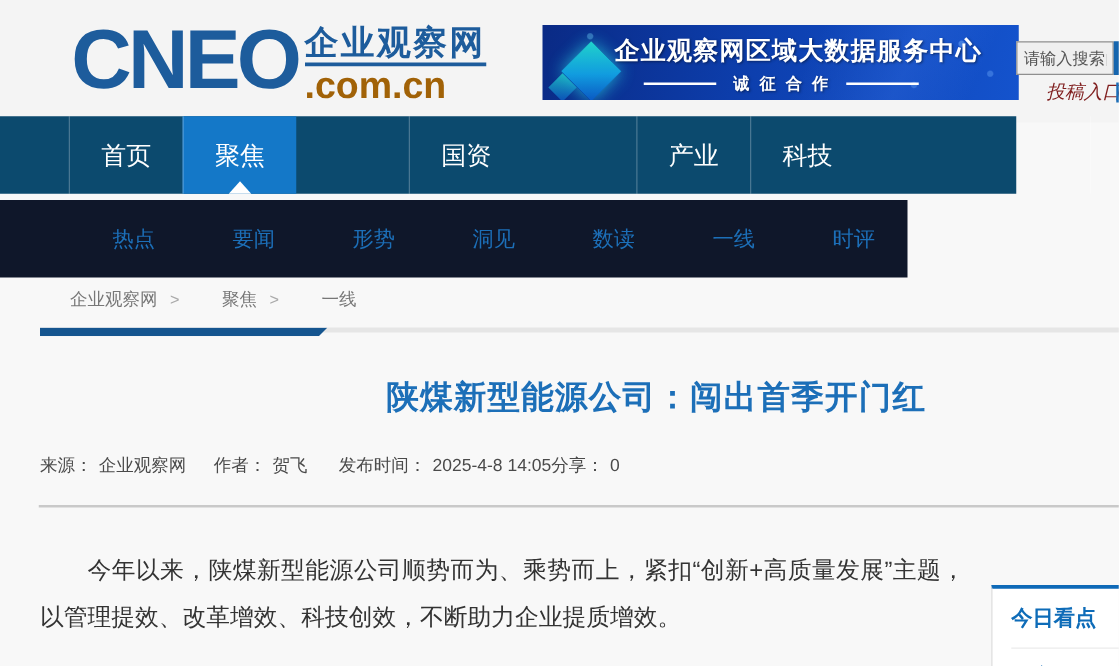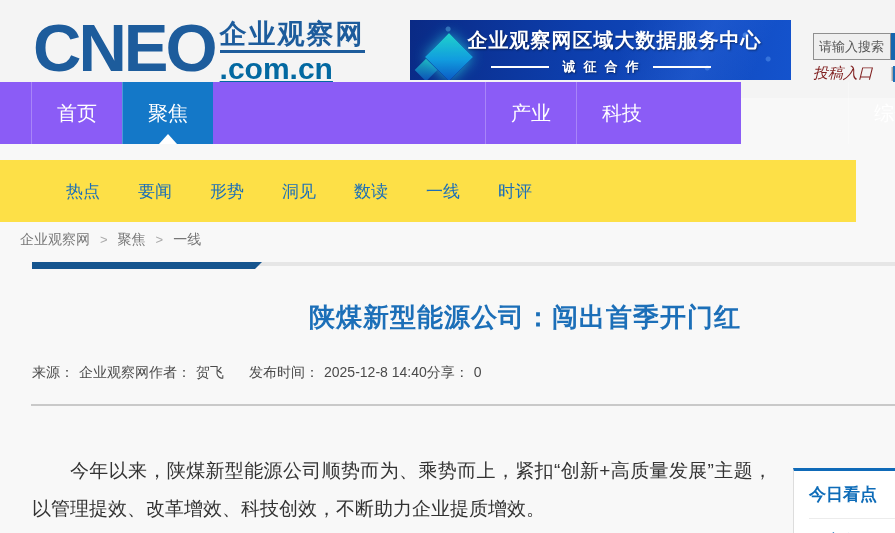--- a/index.html
+++ b/index.html
@@ -3,36 +3,36 @@
 <meta charset="utf-8">
 <style>
   * { margin:0; padding:0; box-sizing:border-box; }
   html,body { width:895px; height:533px; overflow:hidden; }
   body {
     font-family:"Liberation Sans","DejaVu Sans",sans-serif;
     background:#f8f8f8;
     position:relative;
     color:#333;
   }
-  a { text-decoration:none; cursor:pointer; }
+  a { text-decoration:none; cursor:pointer;margin-left:24px; }
 
   
   .header { position:absolute; top:0; left:0; width:895px; height:98px; background:#f4f4f4; }
 
   .logo { position:absolute; left:33px; top:14px; display:flex; align-items:flex-start; }
   .logo-cneo {
     font-size:67px; font-weight:800; color:#1d5c9c;
     letter-spacing:-3px; line-height:68px;
   }
   .logo-right { display:flex; flex-direction:column; margin-left:5px; margin-top:6px; }
   .logo-cn {
     font-size:27px; font-weight:800; color:#1d5c9c; letter-spacing:2px;
     padding-bottom:2px; border-bottom:3px solid #1d5c9c; line-height:28px;
   }
-  .logo-domain { font-size:30px; font-weight:800; color:#0369a1; line-height:29px; margin-top:1px;text-decoration:underline; }
+  .logo-domain { font-size:30px; font-weight:800; color:#a16207; line-height:29px; margin-top:1px; }
 
   .banner {
     position:absolute; left:410px; top:20px; width:381px; height:60px;
     background:linear-gradient(100deg,#0a2a85 0%,#0d3fae 45%,#1453cd 100%);
     overflow:hidden; display:block; text-align:center; color:#fff;
   }
   .banner::after {
     content:""; position:absolute; inset:0; z-index:1;
     background:
       radial-gradient(circle at 88% 25%, rgba(120,180,255,.45) 0 2px, transparent 3px),
@@ -70,66 +70,66 @@
     padding:0 5px; outline:none; font-family:inherit;
   }
   .search-input::placeholder { color:#555; opacity:1; }
   .search-btn { position:absolute; left:891px; top:33px; width:24px; height:27px; background:#1565ae; }
   .submit-row { position:absolute; left:813px; top:64px; font-size:15px; white-space:nowrap; }
   .submit-link { color:#7f1d1d;font-style:italic; }
   .link-sep { color:#999; margin-left:13px; }
   .edge-link-sliver { position:absolute; left:80px; top:2px; width:3px; height:16px; background:#1c6fb8; display:inline-block; }
 
   
-  .nav { position:absolute; top:82px; left:0; width:741px; height:62px; background:#8b5cf6; }
+  .nav { position:absolute; top:93px; left:0; width:813px; height:62px; background:#0c4a6e; }
   .nav-tab {
     position:absolute; top:0; height:62px; width:91px;
     border-left:1px solid rgba(255,255,255,.25);
     color:#fff; font-size:20px;
     display:flex; align-items:center; justify-content:center;
   }
   .nav-tab.active { background:#1478c8; }
   .nav-tab.active::after {
     content:""; position:absolute; bottom:0; left:50%; margin-left:-9px;
     width:0; height:0;
     border-left:9px solid transparent; border-right:9px solid transparent;
     border-bottom:10px solid #ffffff;
   }
 
   
   .subnav {
-    position:absolute; top:160px; left:0; width:856px; height:62px; background:#fde047;
+    position:absolute; top:160px; left:0; width:726px; height:62px; background:#0f172a;
     display:flex; align-items:center; padding-left:66px; gap:38px;
   }
   .subnav-item { font-size:17px; color:#1c6fb8; white-space:nowrap; }
 
   
-  .breadcrumb { position:absolute; left:20px; top:231px; font-size:14px; color:#777; }
+  .breadcrumb { position:absolute; left:32px; top:231px; font-size:14px; color:#777; }
   .breadcrumb a { color:#777; }
   .breadcrumb .sep { color:#aaa; margin:0 10px; font-size:13px; }
   .crumb-line { position:absolute; left:32px; top:262px; width:1018px; height:7px; }
   .crumb-line .gray { position:absolute; left:0; top:0; width:100%; height:4px; background:#e6e6e6; }
   .crumb-line .blue {
     position:absolute; left:0; top:0; width:230px; height:7px; background:#15558f;
     clip-path:polygon(0 0,100% 0,calc(100% - 7px) 100%,0 100%);
   }
 
   
   .article-title {
     position:absolute; top:300px; left:0; width:1050px; text-align:center;
     font-size:26px; font-weight:bold; color:#1c6fb8; letter-spacing:1px;
   }
   .meta { position:absolute; top:364px; left:32px; font-size:14px; color:#4a4a4a; display:flex; white-space:nowrap;text-align:center; }
   .meta .label { margin-right:5px; }
-  .meta .m-author { }
+  .meta .m-author { margin-left:22px; }
   .meta .m-time { margin-left:25px; }
   .meta .m-share { }
   .divider { position:absolute; top:404px; left:31px; width:1019px; height:2px; background:#c9c9c9; }
   .body-text {
-    position:absolute; top:452px; left:32px; width:740px;
+    position:absolute; top:438px; left:32px; width:740px;
     font-size:19px; line-height:38px; color:#333;
     text-indent:2em; text-align:justify;
   }
 
   
   .sidebar {
     position:absolute; left:793px; top:468px; width:260px; height:160px;
     background:#fff; border-top:3px solid #0f6ab8; border-left:1px solid #ddd;
   }
   .sidebar-title {
@@ -169,20 +169,21 @@
     <div class="submit-row">
       <a class="submit-link">投稿入口</a>
       <span class="link-sep">|</span>
       <span class="edge-link-sliver"></span>
     </div>
   </header>
 
   <nav class="nav">
     <a class="nav-tab" style="left:31px">首页</a>
     <a class="nav-tab active" style="left:122px">聚焦</a>
+    <a class="nav-tab" style="left:303px">国资</a>
     <a class="nav-tab" style="left:576px">科技</a>
     <a class="nav-tab" style="left:485px">产业</a>
     <a class="nav-tab" style="left:848px">综合</a>
   </nav>
 
   <div class="subnav">
     <a class="subnav-item">热点</a>
     <a class="subnav-item">要闻</a>
     <a class="subnav-item">形势</a>
     <a class="subnav-item">洞见</a>
@@ -203,21 +204,21 @@
     <h1 class="article-title">陕煤新型能源公司：闯出首季开门红</h1>
 
     <div class="meta">
       <span class="m-source">
         <span class="label">来源：</span><span>企业观察网</span>
       </span>
       <span class="m-author">
         <span class="label">作者：</span><span>贺飞</span>
       </span>
       <span class="m-time">
-        <span class="label">发布时间：</span><span>2025-12-8 14:40</span>
+        <span class="label">发布时间：</span><span>2025-4-8 14:05</span>
       </span>
       <span class="m-share">
         <span class="label">分享：</span><span>0</span>
       </span>
     </div>
 
     <div class="divider"></div>
 
     <p class="body-text">今年以来，陕煤新型能源公司顺势而为、乘势而上，紧扣“创新+高质量发展”主题，以管理提效、改革增效、科技创效，不断助力企业提质增效。</p>
   </main>

